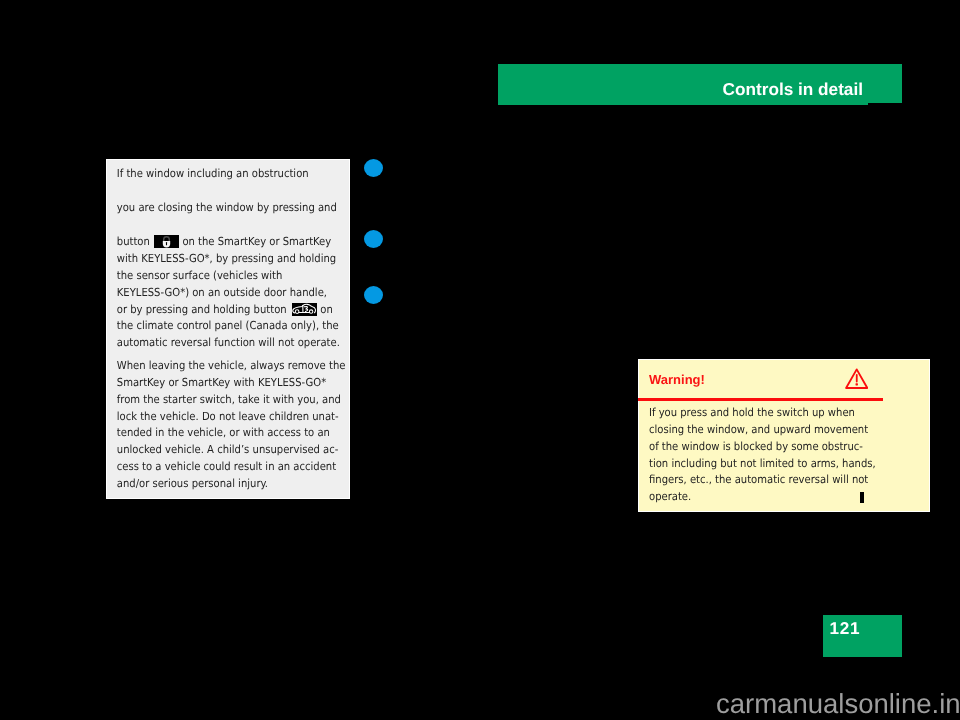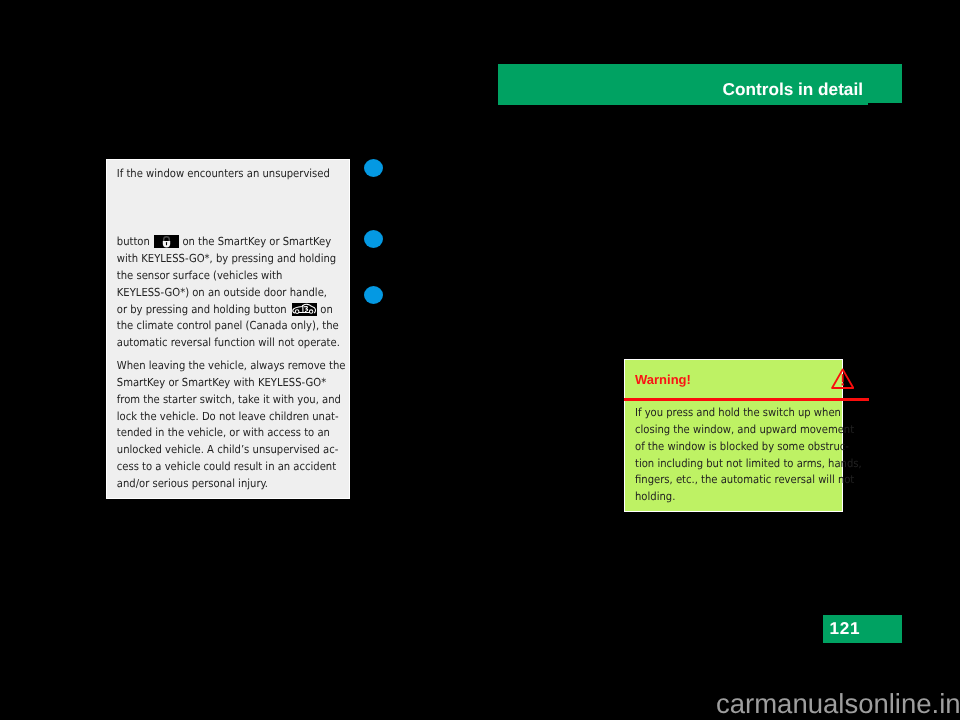--- a/index.html
+++ b/index.html
@@ -93,25 +93,25 @@
     position: absolute;
     width: 19px;
     height: 18px;
     background: #0499e3;
     border-radius: 50%;
   }
 
   
   .warn-box {
     position: absolute;
-    left: 624px;
+    left: 638px;
     top: 358.6px;
-    width: 219px;
+    width: 292px;
     height: 153px;
-    background: #bef264;
+    background: #fef9c3;
     border: 1px solid #ffffff;
     box-sizing: border-box;
   }
   .warn-title {
     transform: translateZ(0);
     position: absolute;
     left: 10px;
     top: 13.6px;
     font-family: "Liberation Sans", sans-serif;
     font-stretch: normal;
@@ -143,21 +143,21 @@
     height: 11px;
     background: #000000;
   }
 
   
   .page-num-box {
     position: absolute;
     left: 823px;
     top: 615px;
     width: 79px;
-    height: 28px;
+    height: 42px;
     background: #00a262;
   }
   .page-num {
     transform: translateZ(0);
     position: absolute;
     left: 6.6px;
     top: 5.2px;
     font-family: "Liberation Sans", sans-serif;
     font-stretch: normal;
     font-size: 17.2px;
@@ -185,21 +185,21 @@
 
 <div class="page">
 
   <div class="header-banner">
     <div class="header-title">Controls in detail</div>
   </div>
   <div class="header-step"></div>
 
   <div class="note-box">
     <div class="note-inner body-text">
-      <p><span>If the window encounters an unsupervised</span><br><br><br><br><span>button <span class="btn-icon btn-lock"><svg width="25" height="13.2" viewBox="0 0 50 26.4">
+      <p><span>If the window including an obstruction</span><br><br><span>you are closing the window by pressing and</span><br><br><span>button <span class="btn-icon btn-lock"><svg width="25" height="13.2" viewBox="0 0 50 26.4">
                 <path d="M19.4 13.0 v-3.8 a5.6 5.6 0 0 1 11.2 0 v3.8" fill="none" stroke="#4d4d4d" stroke-width="2.8"></path>
                 <path d="M17.6 11.8 h14.8 v5.8 a7.4 7.4 0 0 1 -14.8 0 z" fill="#f4f4f4"></path>
                 <rect x="23.9" y="14.2" width="2.2" height="6.2" rx="1.05" fill="#000"></rect>
               </svg></span> on the SmartKey or SmartKey</span><br><span>with KEYLESS-GO*, by pressing and holding</span><br><span>the sensor surface (vehicles with</span><br><span>KEYLESS-GO*) on an outside door handle,</span><br><span>or by pressing and holding button <span class="btn-icon btn-car"><svg width="24.8" height="13.4" viewBox="0 0 99.2 53.6">
                 <g transform="translate(2.5,2.0)">
 <g fill="none" stroke="#ffffff" stroke-width="4.3" stroke-linejoin="round" stroke-linecap="round">
 <path d="M3.0 22.5 C6.5 19.0 14.0 16.0 24.0 14.2 L37.6 11.8 L42.4 7.0 C46.8 4.2 52.0 3.0 57.6 3.4 C63.6 3.8 68.2 5.6 71.6 8.8 L80.4 13.6 L87.6 17.4 C90.6 20.0 91.8 23.8 91.4 28.6 C91.0 32.8 89.8 35.6 87.4 37.2"></path>
 <path d="M3.0 22.5 C0.6 25.6 0.2 29.6 1.6 33.0 C2.7 35.6 5.0 37.0 8.4 37.6"></path>
 <path d="M27.0 35.8 L67.0 35.8"></path>
 <path d="M40.6 8.6 L41.2 32.0"></path>
@@ -224,21 +224,21 @@
   <div class="bullet" style="left:364px;top:285.5px;"></div>
 
   <div class="warn-box">
     <div class="warn-title">Warning!</div>
     <svg class="warn-tri" width="23.4" height="21.0" viewBox="0 0 23.4 21.0">
       <path d="M11.7 1.4 L22.3 20.0 L1.1 20.0 Z" fill="none" stroke="#fb0d0d" stroke-width="1.85" stroke-linejoin="round"></path>
       <rect x="10.85" y="6.1" width="1.8" height="8.3" rx="0.85" fill="#fb0d0d"></rect>
       <rect x="10.55" y="15.3" width="2.4" height="2.2" rx="0.4" fill="#fb0d0d"></rect>
     </svg>
     <div class="warn-rule"></div>
-    <div class="warn-body body-text"><span>If you press and hold the switch up when</span><br><span>closing the window, and upward movement</span><br><span>of the window is blocked by some obstruc-</span><br><span>tion including but not limited to arms, hands,</span><br><span>fingers, etc., the automatic reversal will not</span><br><span>holding.</span></div>
+    <div class="warn-body body-text"><span>If you press and hold the switch up when</span><br><span>closing the window, and upward movement</span><br><span>of the window is blocked by some obstruc-</span><br><span>tion including but not limited to arms, hands,</span><br><span>fingers, etc., the automatic reversal will not</span><br><span>operate.</span></div>
   </div>
   <div class="notch"></div>
 
   <div class="page-num-box">
     <div class="page-num">121</div>
   </div>
 
   <div class="watermark">carmanualsonline.info</div>
 </div>
 

